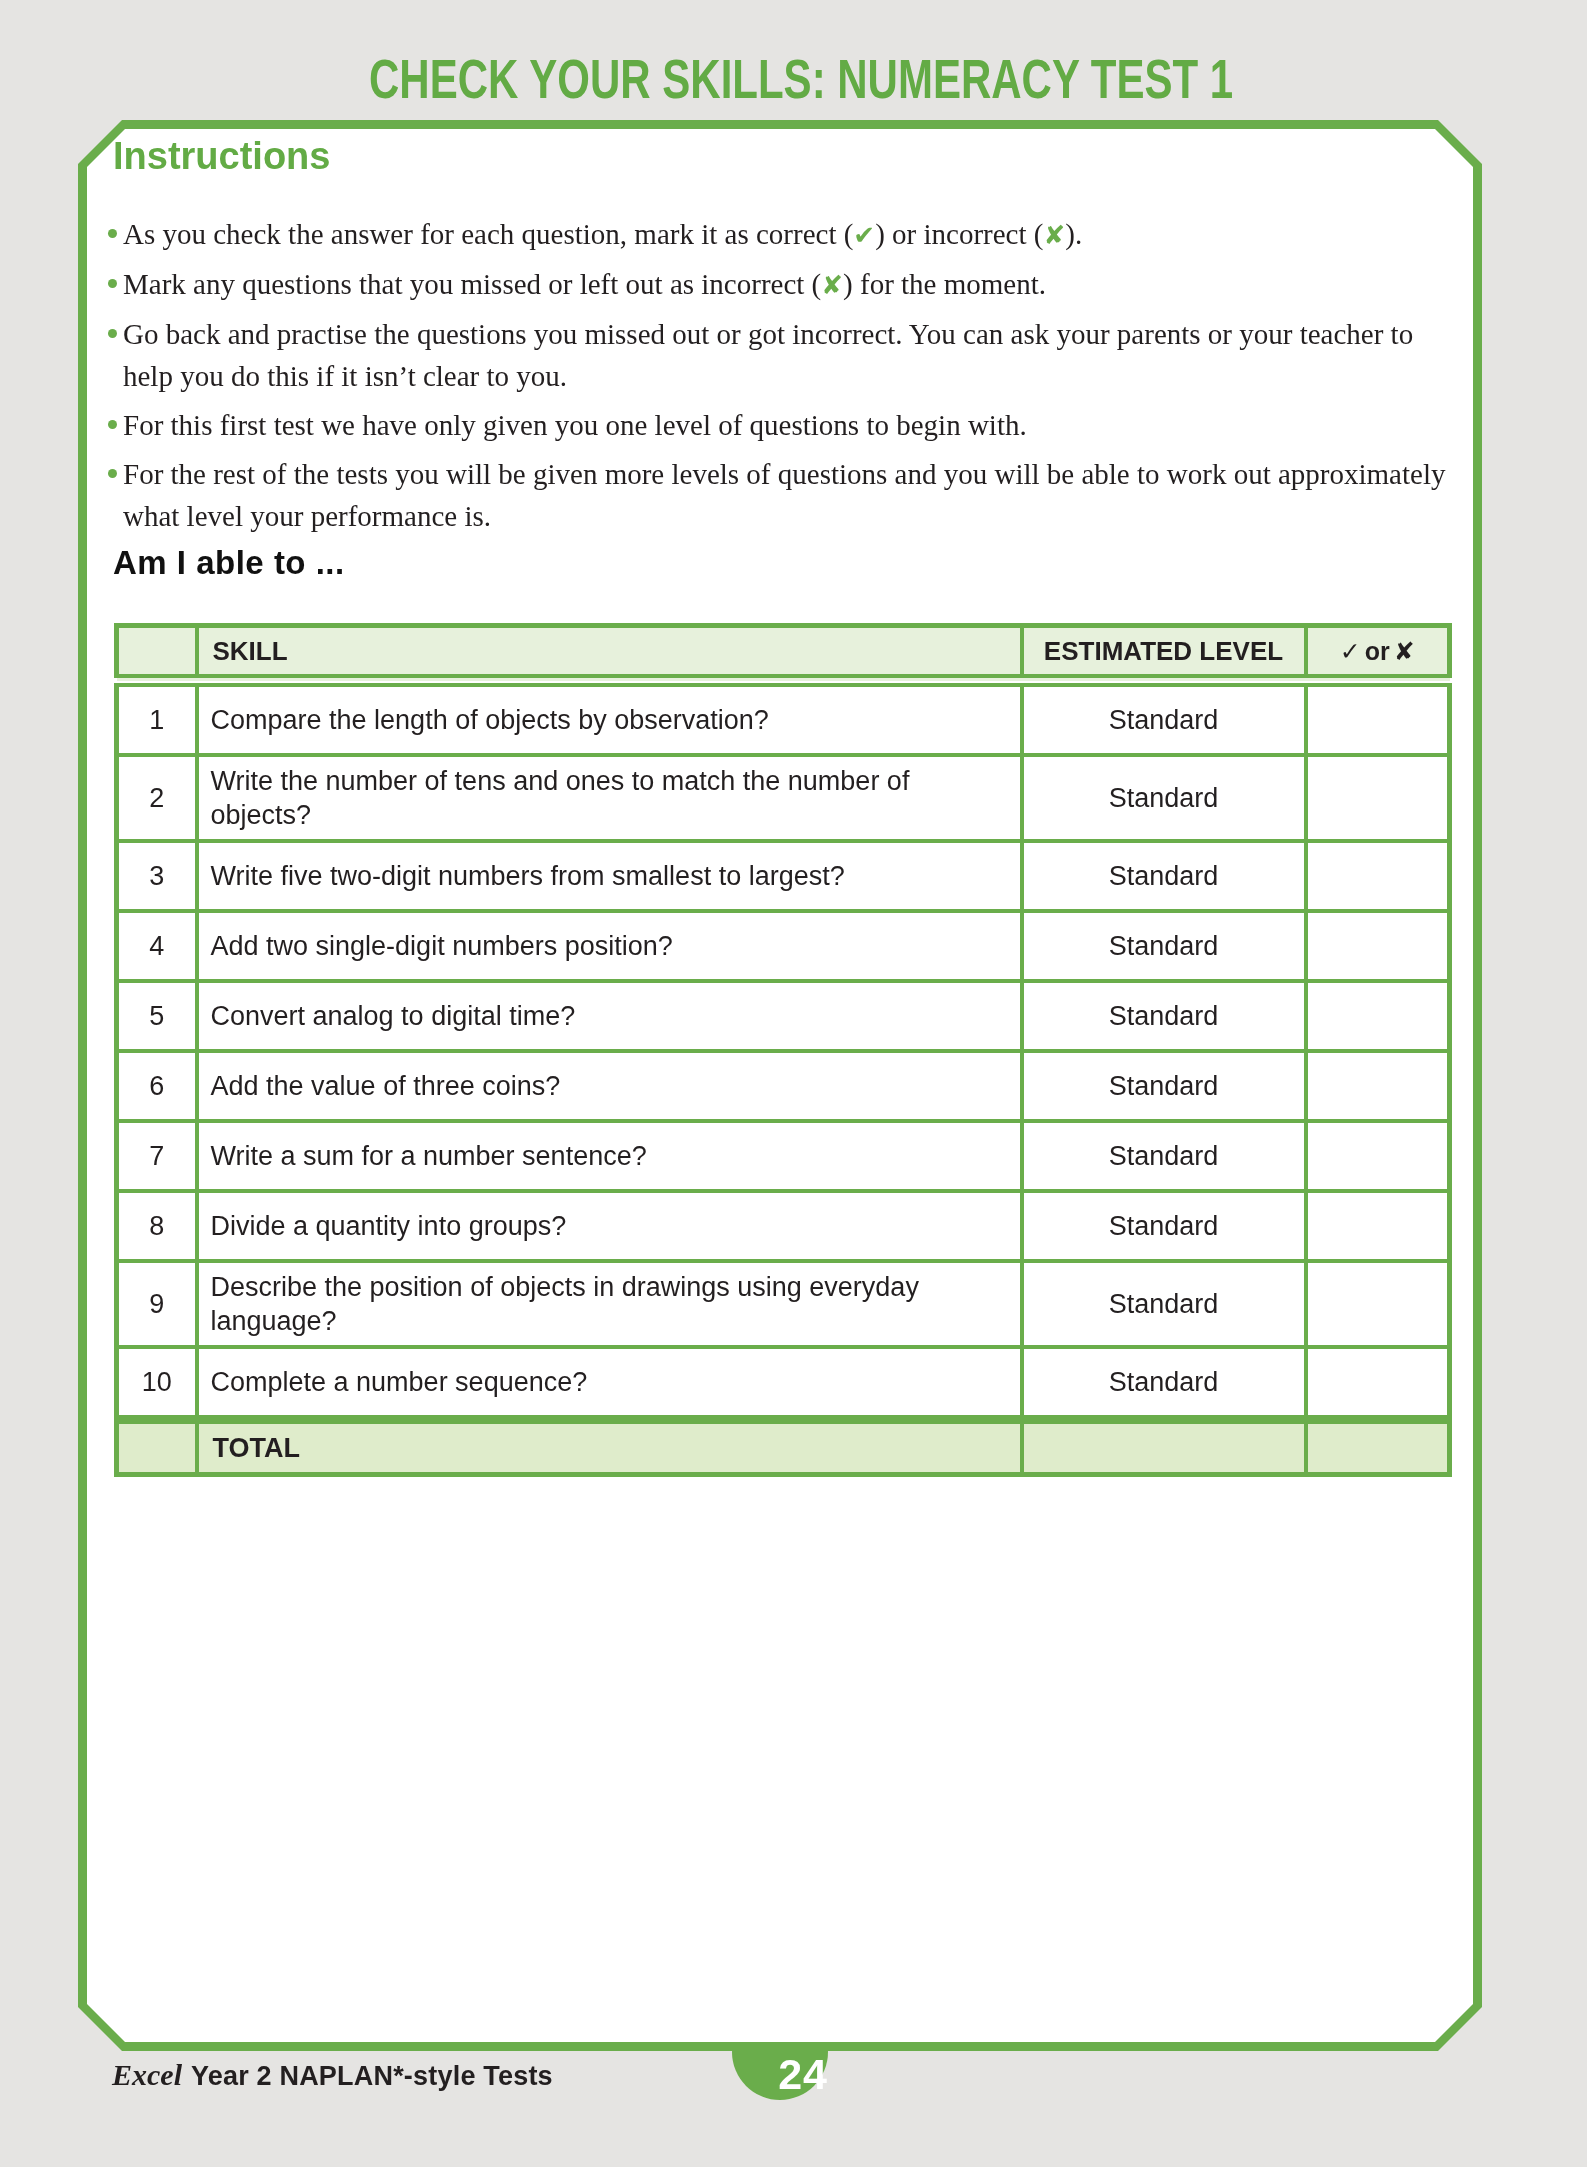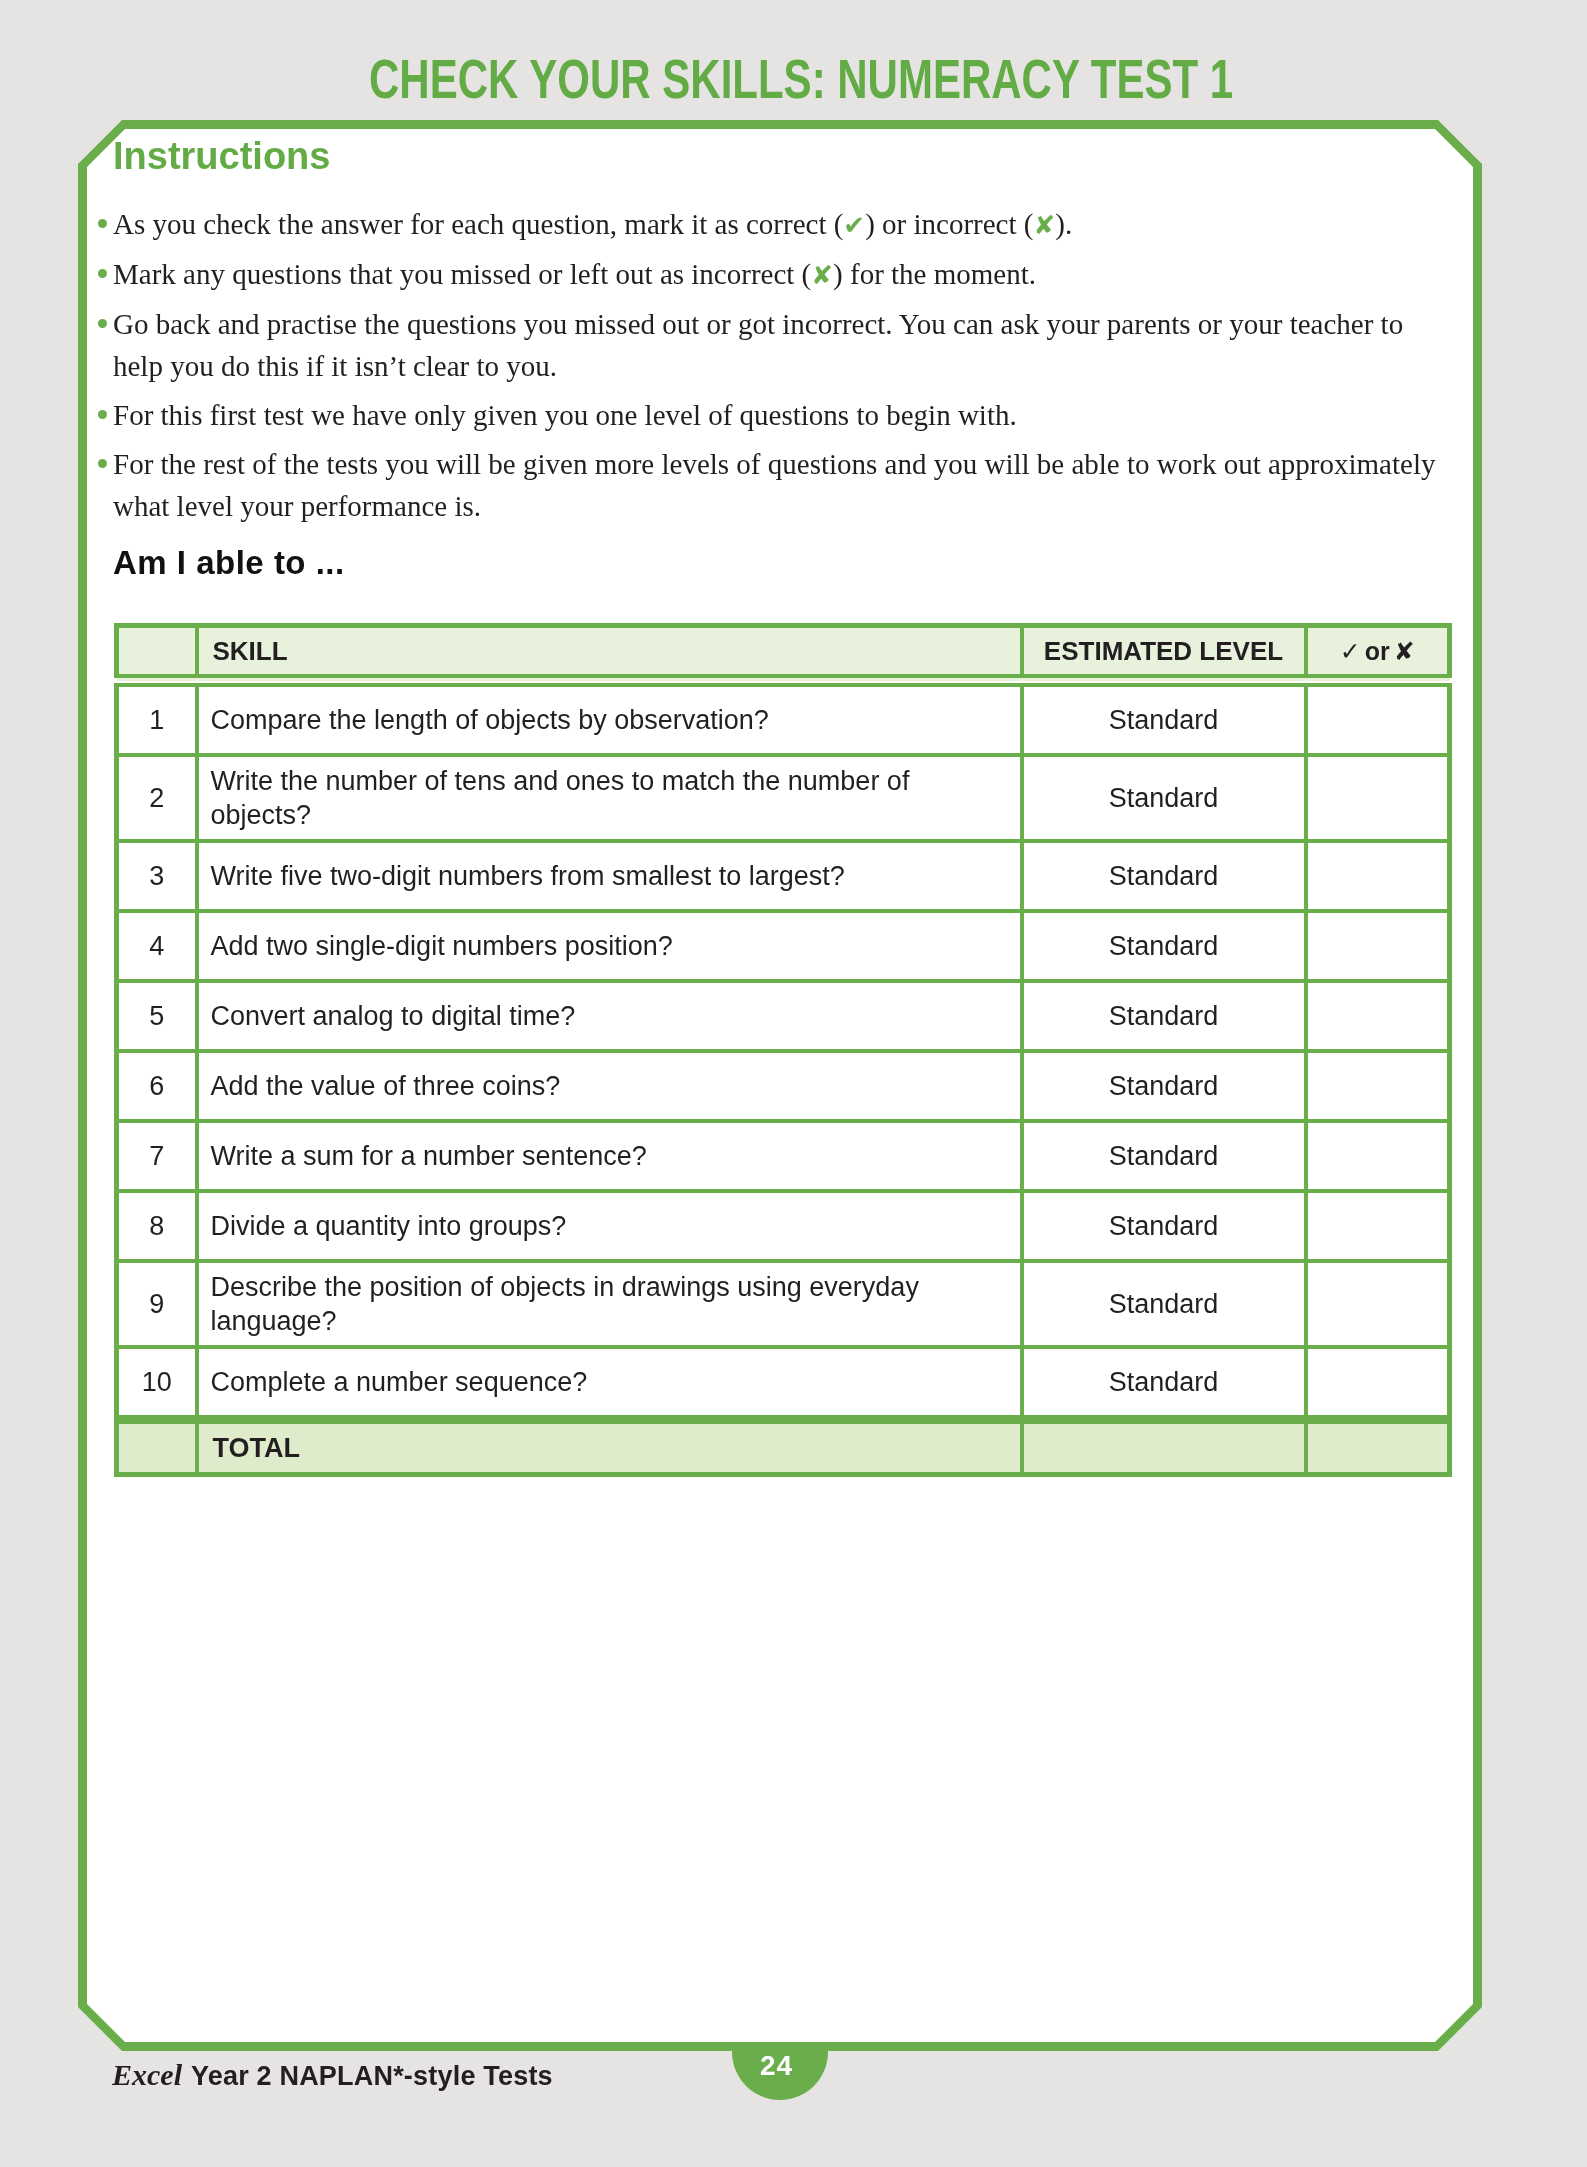--- a/index.html
+++ b/index.html
@@ -39,21 +39,21 @@
   }
   .panel-inner{
     position:absolute;left:9px;top:9px;right:9px;bottom:9px;background:#ffffff;
     clip-path:polygon(38px 0,calc(100% - 38px) 0,100% 38px,100% calc(100% - 38px),calc(100% - 38px) 100%,38px 100%,0 calc(100% - 38px),0 38px);
   }
   .instructions-heading{
     position:absolute;left:26px;top:6px;margin:0;
     font-size:38px;font-weight:700;color:var(--title-green);letter-spacing:0px;
   }
   .bullets{
-    position:absolute;left:11px;top:74px;width:1345px;margin:0;padding:0;list-style:none;
+    position:absolute;left:11px;top:74px;width:1345px;margin:10px;padding:0;list-style:none;
     font-family:"Liberation Serif",serif;font-size:29px;line-height:42px;color:var(--text-black);
   }
   .bullets li{position:relative;padding-left:15px;margin:0 0 7px 0;}
   .bullet-dot{
     position:absolute;left:0;top:16px;width:9px;height:9px;border-radius:50%;
     background:var(--accent-green);
   }
   .inline-check,.inline-cross{
     font-family:"DejaVu Sans",sans-serif;color:var(--accent-green);
     font-size:26px;font-weight:700;
@@ -87,22 +87,22 @@
   .skills-table tbody.rows td{background:#ffffff;height:52px;vertical-align:middle;}
   .cell-num{text-align:center;}
   .cell-skill{text-align:left;padding:7px 12px;line-height:34px;}
   .cell-level{text-align:center;}
   .skills-table tbody.total-body td{
     background:var(--total-row-bg);border-top:9px solid var(--accent-green);height:46px;
   }
   .total-label{font-weight:700;text-align:left;padding:0 14px;}
   
   .badge-num{
-    position:absolute;left:760px;top:2050px;width:96px;text-align:left;
-    font-size:28px;font-weight:700;color:var(--badge-text);letter-spacing:1px;
+    position:absolute;left:732px;top:2050px;width:96px;text-align:right;
+    font-size:43px;font-weight:700;color:var(--badge-text);letter-spacing:1px;
   }
   .footer{position:absolute;left:112px;top:2058px;font-size:27px;}
   .footer .brand{
     font-family:"Liberation Serif",serif;font-style:italic;font-weight:700;font-size:30px;
   }
   .footer .footer-text{font-weight:700;margin-left:9px;letter-spacing:0.2px;}
 </style>
 </head>
 <body>
 

